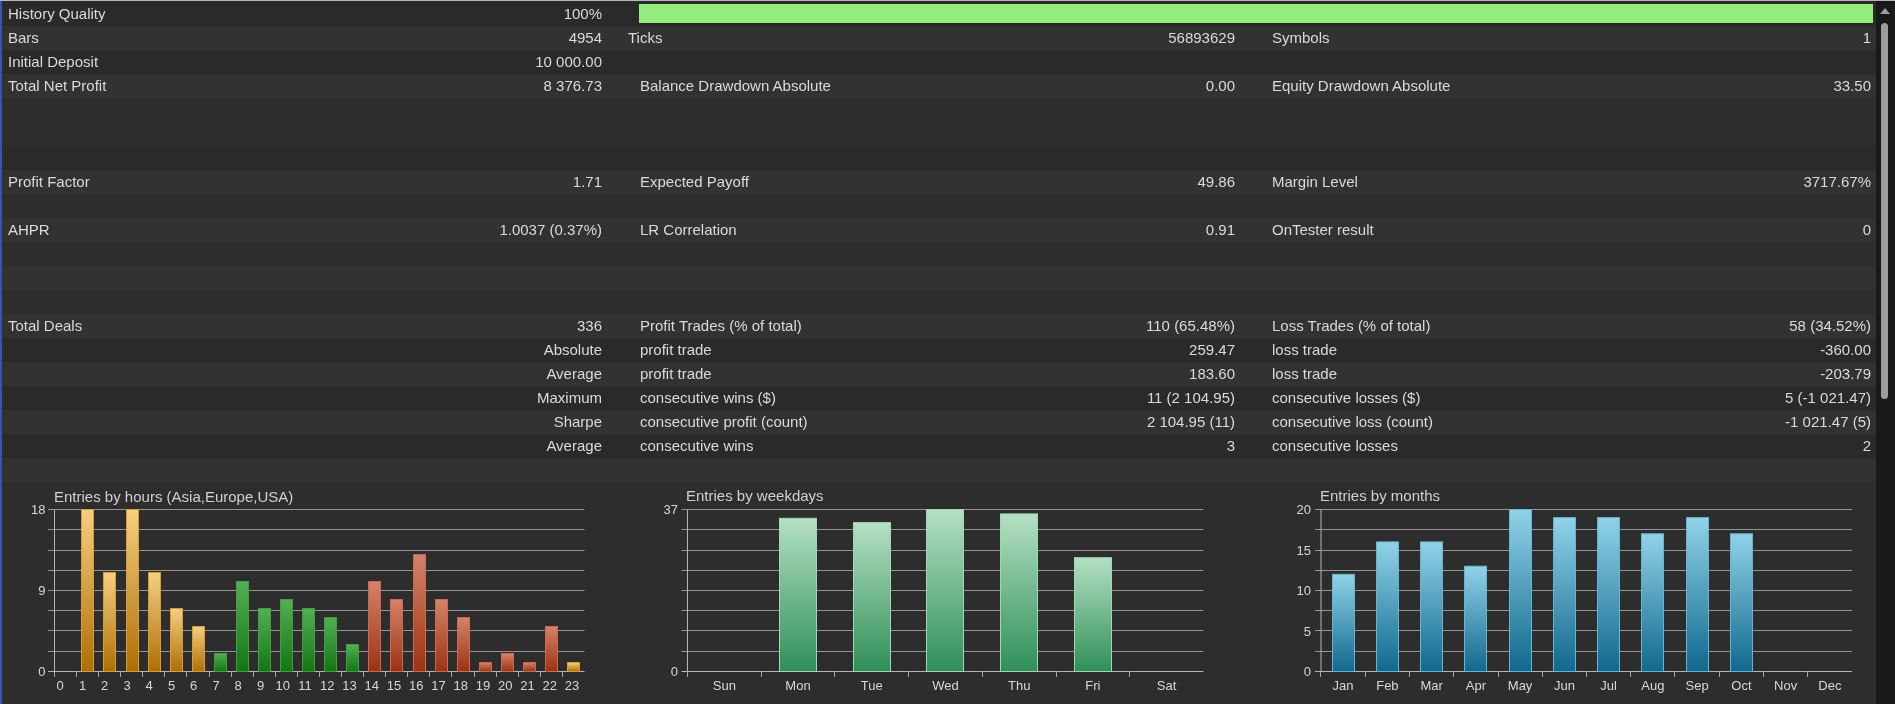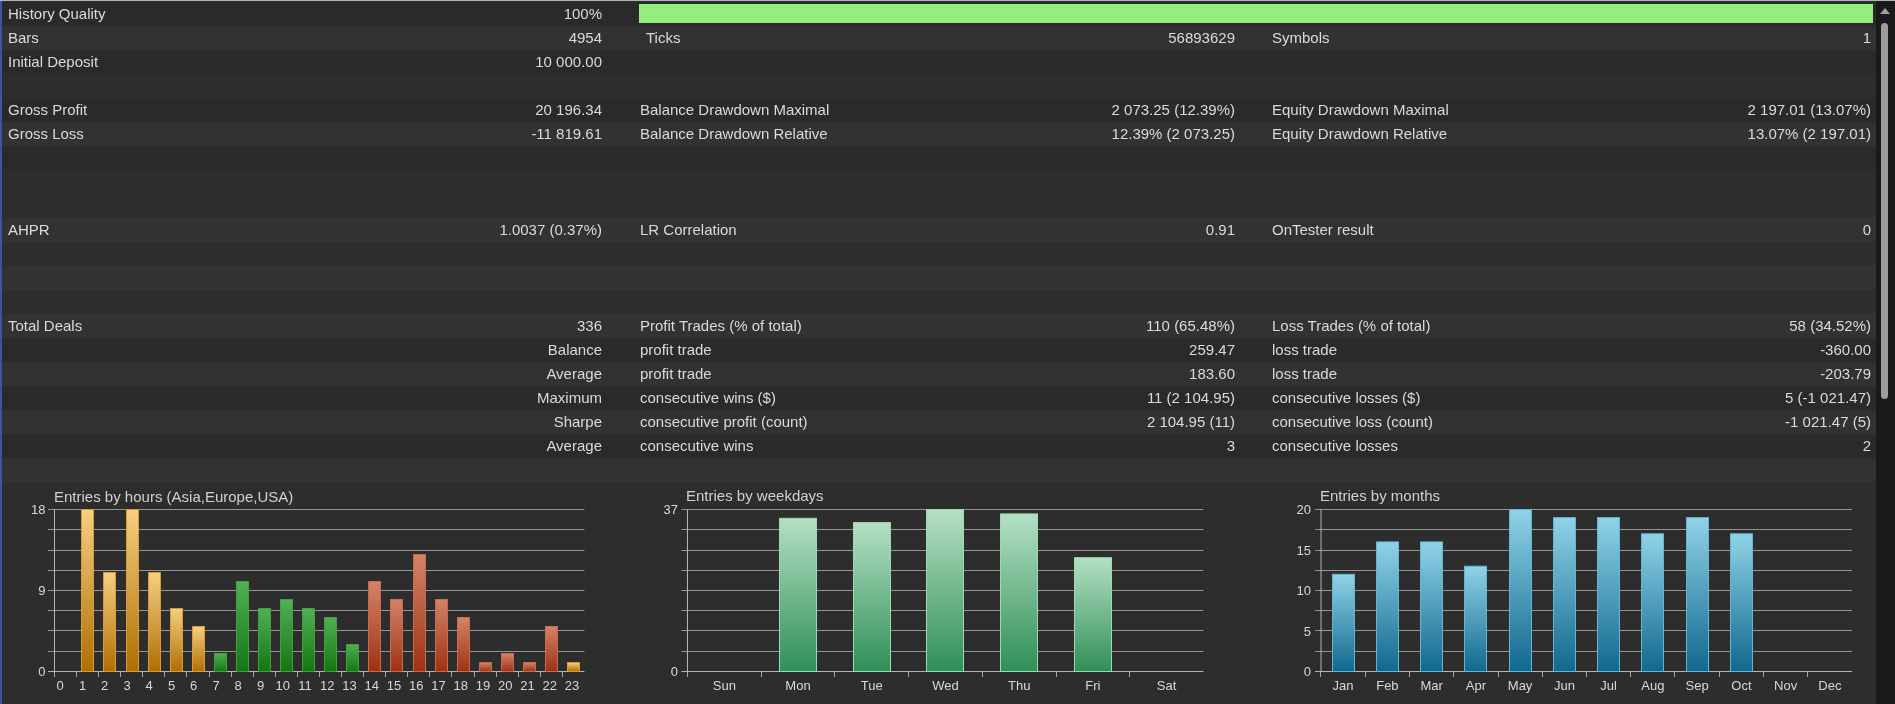--- a/index.html
+++ b/index.html
@@ -19,65 +19,65 @@
 </style></head>
 <body>
 <div id="wrap">
 <div class="row rd" style="top:2px">
       <span class="lb" style="left:8px">History Quality</span>
       <span class="vl" style="right:1274px">100%</span>
     </div>
 <div class="row rl" style="top:26px">
       <span class="lb" style="left:8px">Bars</span>
       <span class="vl" style="right:1274px">4954</span>
-      <span class="lb" style="left:646px">Ticks</span>
+      <span class="lb" style="left:628px">Ticks</span>
       <span class="vl" style="right:641px">56893629</span>
       <span class="lb" style="left:1272px">Symbols</span>
       <span class="vl" style="right:5px">1</span>
     </div>
 <div class="row rd" style="top:50px">
       <span class="lb" style="left:8px">Initial Deposit</span>
       <span class="vl" style="right:1274px">10 000.00</span>
     </div>
-<div class="row rd" style="top:98px">
-      <span class="lb" style="left:8px">Gross Profit</span>
-      <span class="vl" style="right:1274px">20 196.34</span>
-      <span class="lb" style="left:640px">Balance Drawdown Maximal</span>
-      <span class="vl" style="right:641px">2 073.25 (12.39%)</span>
-      <span class="lb" style="left:1272px">Equity Drawdown Maximal</span>
-      <span class="vl" style="right:5px">2 197.01 (13.07%)</span>
-    </div>
-<div class="row rl" style="top:122px">
-      <span class="lb" style="left:8px">Gross Loss</span>
-      <span class="vl" style="right:1274px">-11 819.61</span>
-      <span class="lb" style="left:640px">Balance Drawdown Relative</span>
-      <span class="vl" style="right:641px">12.39% (2 073.25)</span>
-      <span class="lb" style="left:1272px">Equity Drawdown Relative</span>
-      <span class="vl" style="right:5px">13.07% (2 197.01)</span>
+<div class="row rl" style="top:74px">
+      <span class="lb" style="left:8px">Total Net Profit</span>
+      <span class="vl" style="right:1274px">8 376.73</span>
+      <span class="lb" style="left:640px">Balance Drawdown Absolute</span>
+      <span class="vl" style="right:641px">0.00</span>
+      <span class="lb" style="left:1272px">Equity Drawdown Absolute</span>
+      <span class="vl" style="right:5px">33.50</span>
     </div>
 <div class="row rd" style="top:146px"></div>
+<div class="row rl" style="top:170px">
+      <span class="lb" style="left:8px">Profit Factor</span>
+      <span class="vl" style="right:1274px">1.71</span>
+      <span class="lb" style="left:640px">Expected Payoff</span>
+      <span class="vl" style="right:641px">49.86</span>
+      <span class="lb" style="left:1272px">Margin Level</span>
+      <span class="vl" style="right:5px">3717.67%</span>
+    </div>
 <div class="row rl" style="top:218px">
       <span class="lb" style="left:8px">AHPR</span>
       <span class="vl" style="right:1274px">1.0037 (0.37%)</span>
       <span class="lb" style="left:640px">LR Correlation</span>
       <span class="vl" style="right:641px">0.91</span>
       <span class="lb" style="left:1272px">OnTester result</span>
       <span class="vl" style="right:5px">0</span>
     </div>
 <div class="row rl" style="top:266px"></div>
 <div class="row rl" style="top:314px">
       <span class="lb" style="left:8px">Total Deals</span>
       <span class="vl" style="right:1274px">336</span>
       <span class="lb" style="left:640px">Profit Trades (% of total)</span>
       <span class="vl" style="right:641px">110 (65.48%)</span>
       <span class="lb" style="left:1272px">Loss Trades (% of total)</span>
       <span class="vl" style="right:5px">58 (34.52%)</span>
     </div>
 <div class="row rd" style="top:338px">
-      <span class="vl" style="right:1274px">Balance</span>
+      <span class="vl" style="right:1274px">Absolute</span>
       <span class="lb" style="left:640px">profit trade</span>
       <span class="vl" style="right:641px">259.47</span>
       <span class="lb" style="left:1272px">loss trade</span>
       <span class="vl" style="right:5px">-360.00</span>
     </div>
 <div class="row rl" style="top:362px">
       <span class="vl" style="right:1274px">Average</span>
       <span class="lb" style="left:640px">profit trade</span>
       <span class="vl" style="right:641px">183.60</span>
       <span class="lb" style="left:1272px">loss trade</span>

